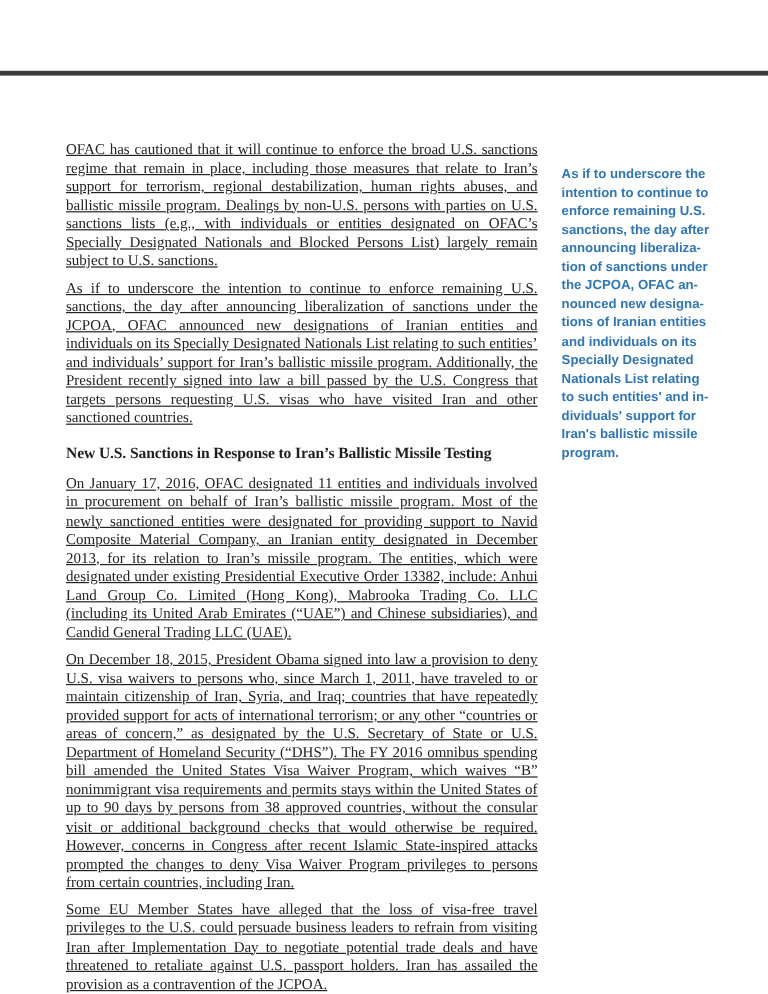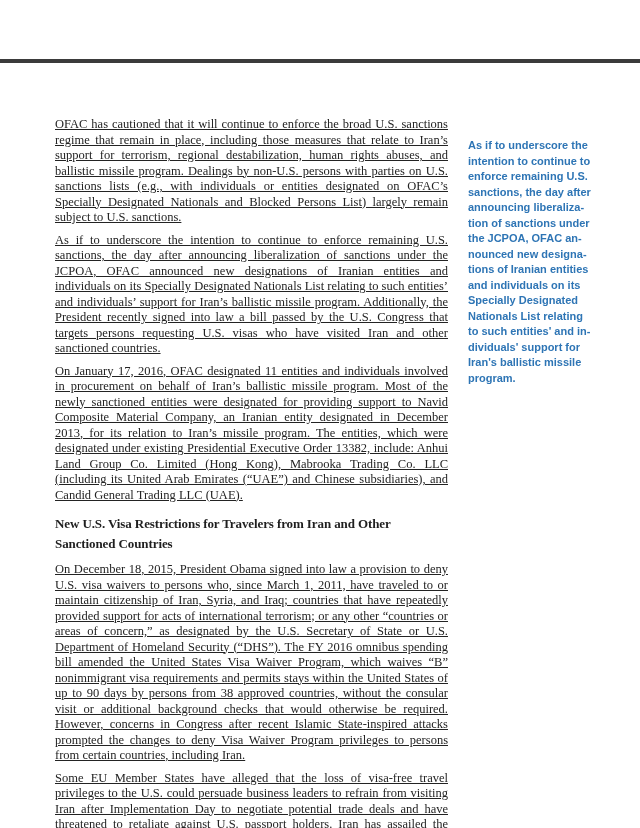--- a/index.html
+++ b/index.html
@@ -92,22 +92,22 @@
 <div class="page">
 
 
   <div class="rule"></div>
 
   <main>
 
     <article class="body-col">
       <p>OFAC has cautioned that it will continue to enforce the broad U.S. sanctions regime that remain in place, including those measures that relate to Iran’s support for terrorism, regional destabilization, human rights abuses, and ballistic missile program. Dealings by non-U.S. persons with parties on U.S. sanctions lists (e.g., with individuals or entities designated on OFAC’s Specially Designated Nationals and Blocked Persons List) largely remain subject to U.S. sanctions.</p>
       <p>As if to underscore the intention to continue to enforce remaining U.S. sanctions, the day after announcing liberalization of sanctions under the JCPOA, OFAC announced new designations of Iranian entities and individuals on its Specially Designated Nationals List relating to such entities’ and individuals’ support for Iran’s ballistic missile program. Additionally, the President recently signed into law a bill passed by the U.S. Congress that targets persons requesting U.S. visas who have visited Iran and other sanctioned countries.</p>
+      <h2>New U.S. Sanctions in Response to Iran’s Ballistic Missile Testing</h2>
       <p>On January 17, 2016, OFAC designated 11 entities and individuals involved in procurement on behalf of Iran’s ballistic missile program. Most of the newly sanctioned entities were designated for providing support to Navid Composite Material Company, an Iranian entity designated in December 2013, for its relation to Iran’s missile program. The entities, which were designated under existing Presidential Executive Order 13382, include: Anhui Land Group Co. Limited (Hong Kong), Mabrooka Trading Co. LLC (including its United Arab Emirates (“UAE”) and Chinese subsidiaries), and Candid General Trading LLC (UAE).</p>
-      <h2>New U.S. Visa Restrictions for Travelers from Iran and Other Sanctioned Countries</h2>
       <p>On December 18, 2015, President Obama signed into law a provision to deny U.S. visa waivers to persons who, since March 1, 2011, have traveled to or maintain citizenship of Iran, Syria, and Iraq; countries that have repeatedly provided support for acts of international terrorism; or any other “countries or areas of concern,” as designated by the U.S. Secretary of State or U.S. Department of Homeland Security (“DHS”). The FY 2016 omnibus spending bill amended the United States Visa Waiver Program, which waives “B” nonimmigrant visa requirements and permits stays within the United States of up to 90 days by persons from 38 approved countries, without the consular visit or additional background checks that would otherwise be required. However, concerns in Congress after recent Islamic State-inspired attacks prompted the changes to deny Visa Waiver Program privileges to persons from certain countries, including Iran.</p>
       <p>Some EU Member States have alleged that the loss of visa-free travel privileges to the U.S. could persuade business leaders to refrain from visiting Iran after Implementation Day to negotiate potential trade deals and have threatened to retaliate against U.S. passport holders. Iran has assailed the provision as a contravention of the JCPOA.</p>
     </article>
 
     <aside class="callout">As if to underscore the
 intention to continue to
 enforce remaining U.S.
 sanctions, the day after
 announcing liberaliza-
 tion of sanctions under

